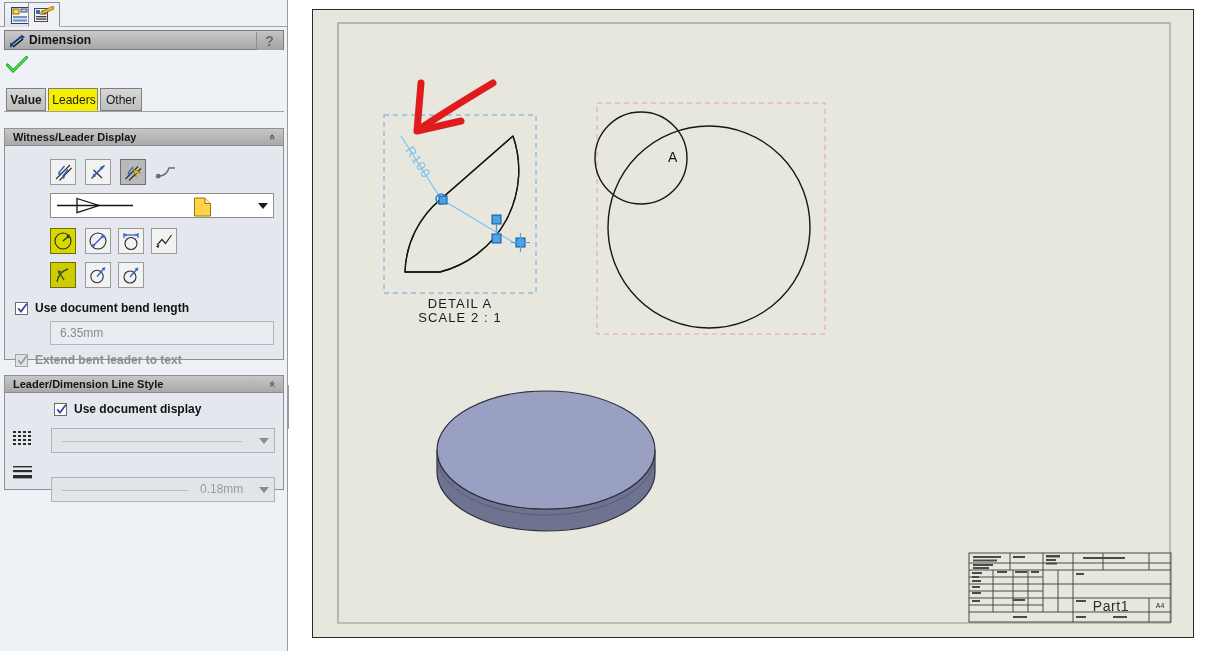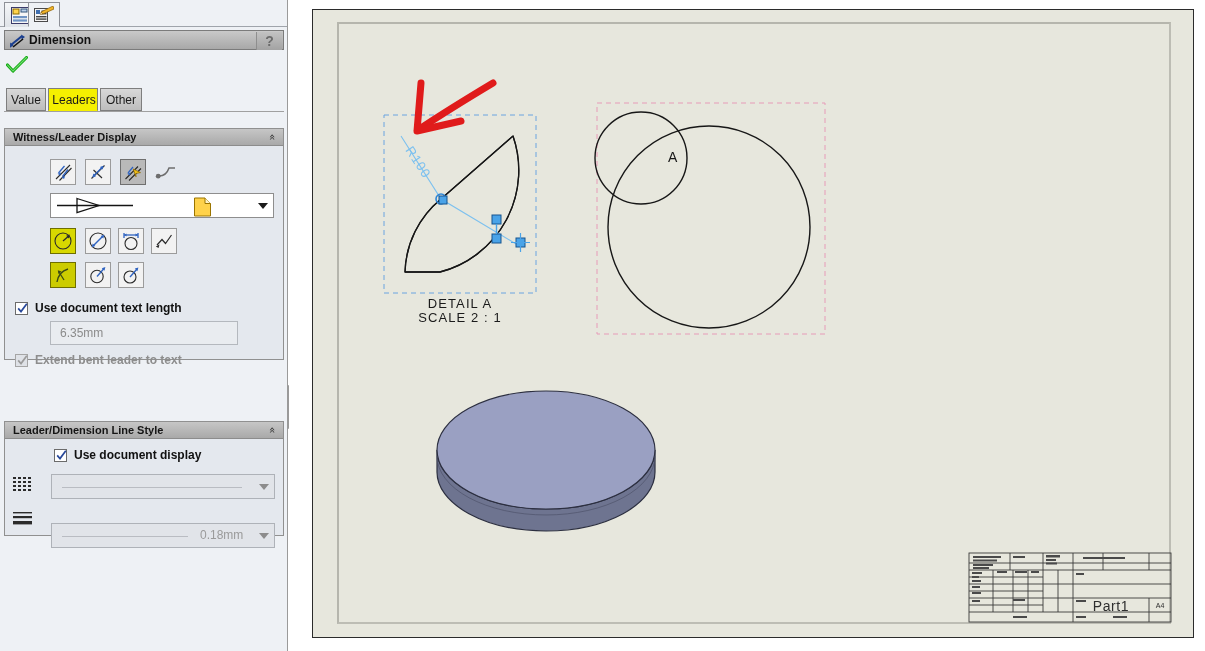--- a/index.html
+++ b/index.html
@@ -74,21 +74,21 @@
   }
   .vtab {
     position: absolute; top: 0; height: 23px;
     border: 1px solid #7e7e7e;
     background: linear-gradient(#d8d8d8,#bdbdbd);
     font-size: 12px; color: #1a1a1a;
     display: flex; align-items: center; justify-content: center;
     padding: 0 6px;
   }
   .vtab.active { background: #f5f000; border-bottom: 1px solid #f5f000; }
-  .vt1 { left: 2px; width: 40px; }
+  .vt1 { left: 2px; width: 40px; font-weight: bold; }
   .vt2 { left: 44px; width: 50px; padding-left: 8px; }
   .vt3 { left: 96px; width: 42px; }
 
   
   .grp {
     position: absolute; left: 4px;
     width: 280px;
     border: 1px solid #909090;
     background: #e4e8ee;
   }
@@ -385,37 +385,37 @@
             <path d="M17.4 2.4 L16.4 6.2 L13.8 3.6 Z" fill="#2f63c0"></path>
           </svg>
         </div>
 
         <div class="chk" style="left:10px; top:155px;">
           <span class="box">
             <svg width="11" height="11" viewBox="0 0 11 11">
                 <path d="M1.2 5.4 L4 8.6 L9.8 0.8" stroke="#28489a" stroke-width="1.7" fill="none"></path>
               </svg>
           </span>
-          <span class="lbl">Use document text length</span>
-        </div>
-
-        <div class="txtbox" style="left:45px; top:175px; width:188px; height:24px;">6.35mm</div>
+          <span class="lbl">Use document bend length</span>
+        </div>
+
+        <div class="txtbox" style="left:45px; top:175px; width:224px; height:24px;">6.35mm</div>
 
         <div class="chk dis" style="left:10px; top:207px;align-items:center;">
           <span class="box">
             <svg width="11" height="11" viewBox="0 0 11 11">
                 <path d="M1.2 5.4 L4 8.6 L9.8 0.8" stroke="#9b9b9b" stroke-width="1.7" fill="none"></path>
               </svg>
           </span>
           <span class="lbl">Extend bent leader to text</span>
         </div>
       </div>
     </div>
 
-    <div class="grp" style="top:375px; height:115px;margin-top:46px;">
+    <div class="grp" style="top:375px; height:115px;">
       <div class="grp-hdr">
         <span class="gt">Leader/Dimension Line Style</span>
         <span class="chev" style="transform:rotate(90deg);">«</span>
       </div>
       <div class="grp-body" style="height:96px;">
 
         <div class="chk" style="left:49px; top:9px;">
           <span class="box">
             <svg width="11" height="11" viewBox="0 0 11 11">
                 <path d="M1.2 5.4 L4 8.6 L9.8 0.8" stroke="#28489a" stroke-width="1.7" fill="none"></path>

